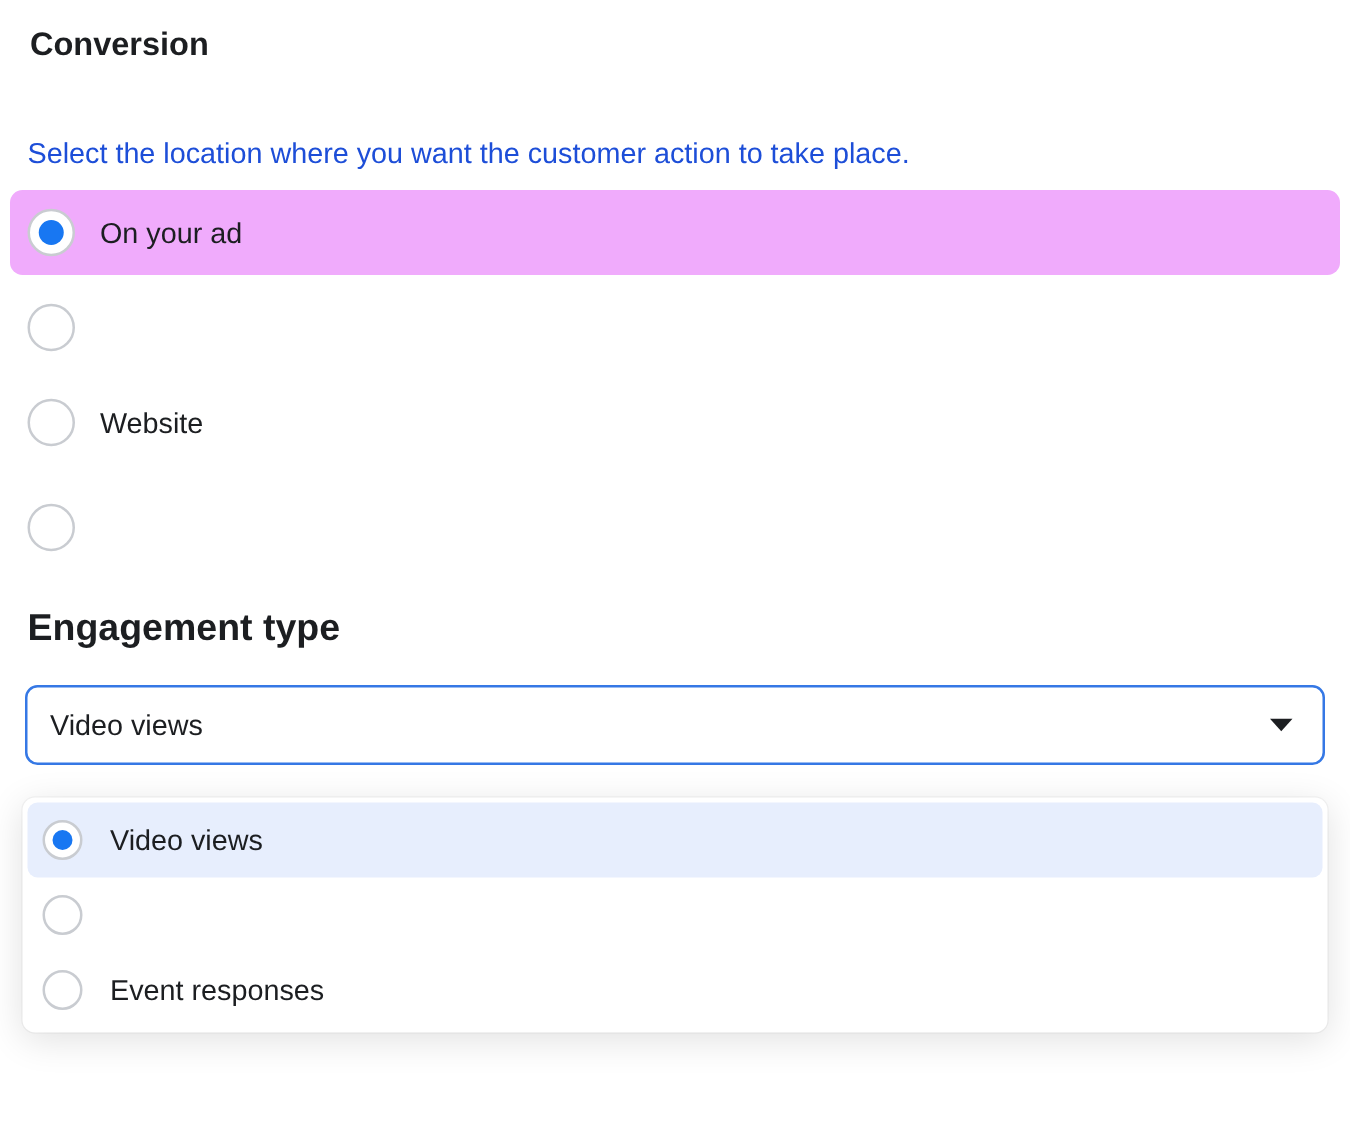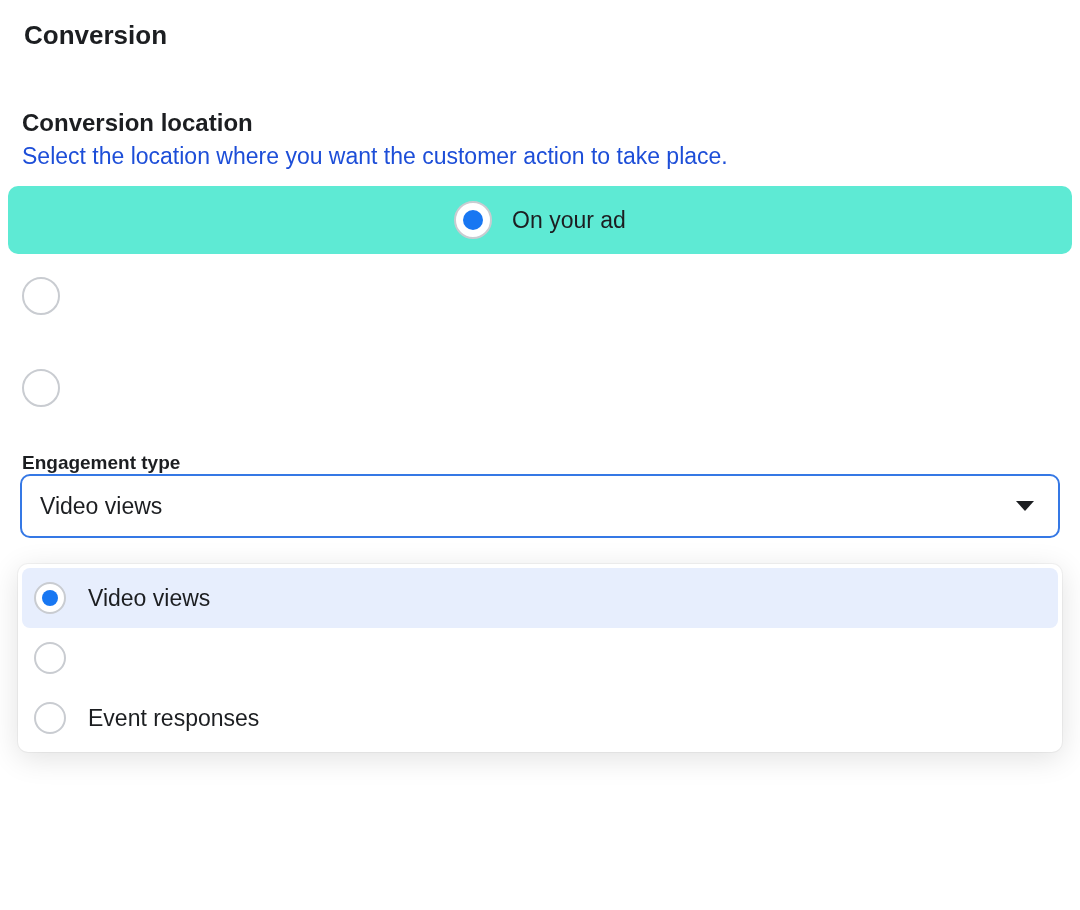--- a/index.html
+++ b/index.html
@@ -41,22 +41,21 @@
     }
     .radio-option {
       display: flex;
       align-items: center;
       padding: 14px 14px;
       border-radius: 10px;
       cursor: pointer;
       min-height: 68px;
     }
     .radio-option.selected {
-      background-color: #5eead4;
-      justify-content: center;
+      background-color: #f0abfc;
     }
     .radio-circle {
       width: 38px;
       height: 38px;
       border-radius: 50%;
       border: 2px solid #c9ccd1;
       flex-shrink: 0;
       display: flex;
       align-items: center;
       justify-content: center;
@@ -132,52 +131,55 @@
       margin-right: 22px;
     }
     .dropdown-option .radio-circle.checked .radio-inner {
       width: 16px;
       height: 16px;
     }
     .dropdown-option .dropdown-label {
       font-size: 23px;
     }
     .engagement-heading {
-      font-size: 19px;
+      font-size: 30px;
       font-weight: 700;
       margin-top: 30px;
-      margin-bottom: 0;
+      margin-bottom: 28px;
     }
   </style>
 </head>
 <body>
 
 <h1 class="section-title">Conversion</h1>
 
 <div>
-  <div class="sub-heading">Conversion location</div>
   <div class="sub-description">Select the location where you want the customer action to take place.</div>
 
   <div class="radio-group">
 
     <div class="radio-option selected">
       <span class="radio-circle checked">
         <span class="radio-inner"></span>
       </span>
       <span class="radio-label">On your ad</span>
     </div>
 
     <div style="height:8px;"></div>
 
     <div class="radio-option">
       <span class="radio-circle"></span>
     </div>
 
     <div style="height:8px;"></div>
 
+    <div class="radio-option">
+      <span class="radio-circle"></span>
+      <span class="radio-label">Website</span>
+    </div>
 
     <div style="height:8px;"></div>
 
 
     <div style="height:8px;"></div>
 
     <div class="radio-option">
       <span class="radio-circle"></span>
     </div>
 

